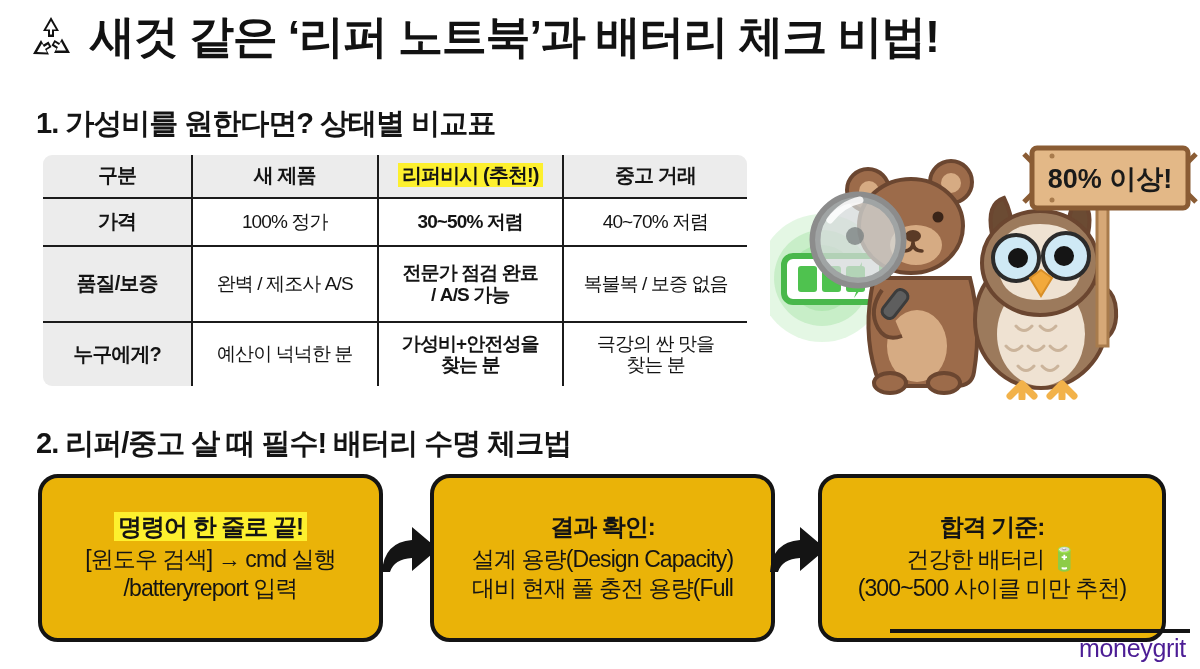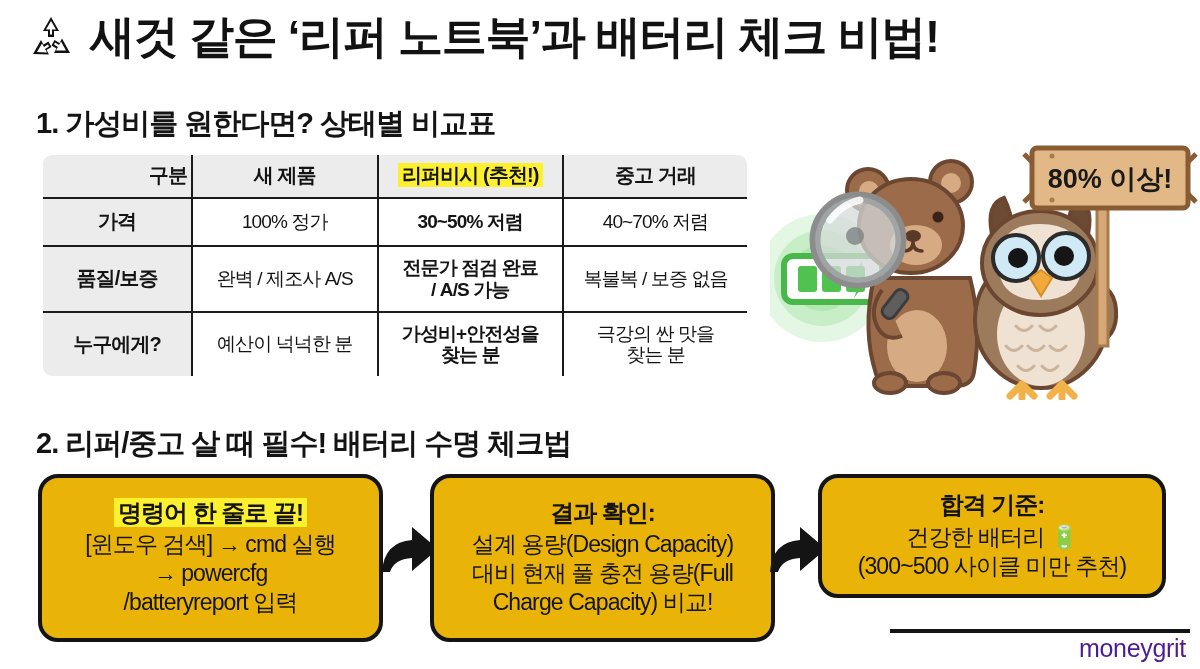--- a/index.html
+++ b/index.html
@@ -72,25 +72,25 @@
     text-align: center;
     vertical-align: middle;
     font-size: 19px;
     letter-spacing: -0.9px;
     padding: 5px 4px;
     line-height: 1.14;
     color: #141414;
   }
   .cmp-table th { background: #ececec; font-weight: bold; font-size: 20px; }
   .cmp-table .rowlabel { background: #ececec; font-weight: bold; font-size: 20px; }
-  .cmp-table tr:nth-child(1) th:nth-child(1) { width: 140px; text-align: right; }
+  .cmp-table tr:nth-child(1) th:nth-child(1) { width: 140px; }
   .cmp-table .rowlabel { width: 140px; }
   .r-head { height: 44px; }
   .r-price { height: 48px; }
-  .r-quality { height: 66px; }
+  .r-quality { height: 76px; }
   .r-who { height: 66px; }
   .hl {
     background: #fdf02e;
     padding: 1px 4px;
     box-decoration-break: clone;
     -webkit-box-decoration-break: clone;
   }
   .bold-cell { font-weight: bold; }
 
   
@@ -111,21 +111,21 @@
     box-sizing: border-box;
     display: flex;
     flex-direction: column;
     align-items: center;
     justify-content: center;
     padding: 6px 8px;
     text-align: center;
   }
   #flow-box-1 { left: 38px;  top: 474px; width: 345px; height: 168px; }
   #flow-box-2 { left: 430px; top: 474px; width: 345px; height: 168px; }
-  #flow-box-3 { left: 818px; top: 474px; width: 348px; height: 124px; }
+  #flow-box-3 { left: 818px; top: 474px; width: 348px; height: 168px; }
 
   .fb-title {
     font-size: 24px;
     font-weight: bold;
     letter-spacing: -1px;
     line-height: 1.18;
     margin-bottom: 3px;
     color: #141414;
   }
   .fb-line {
@@ -306,33 +306,31 @@
   </g>
 </svg>
 
 <div class="section-heading" id="sec2-heading">2. 리퍼/중고 살 때 필수! 배터리 수명 체크법</div>
 
 <div class="flow-box" id="flow-box-1">
   <div class="fb-title">
     <span class="hl">명령어 한 줄로 끝!</span>
   </div>
   <div class="fb-line">[윈도우 검색] → cmd 실행</div>
-  <div class="fb-line">→ powercfg</div>
   <div class="fb-line">/batteryreport 입력</div>
 </div>
 
 <svg class="arrow" id="arrow-1" viewBox="0 0 62 60" aria-hidden="true">
   <path d="M4 48 q2 -30 30 -32 l0 -13 l26 22 l-26 22 l0 -13 q-18 1 -22 14 z" fill="#141414"></path>
 </svg>
 
 <div class="flow-box" id="flow-box-2">
   <div class="fb-title plain">결과 확인:</div>
   <div class="fb-line">설계 용량(Design Capacity)</div>
   <div class="fb-line">대비 현재 풀 충전 용량(Full</div>
-  <div class="fb-line">Charge Capacity) 비교!</div>
 </div>
 
 <svg class="arrow" id="arrow-2" viewBox="0 0 62 60" aria-hidden="true">
   <path d="M4 48 q2 -30 30 -32 l0 -13 l26 22 l-26 22 l0 -13 q-18 1 -22 14 z" fill="#141414"></path>
 </svg>
 
 <div class="flow-box" id="flow-box-3">
   <div class="fb-title plain">합격 기준:</div>
   <div class="fb-line">건강한 배터리 🔋</div>
   <div class="fb-line">(300~500 사이클 미만 추천)</div>

